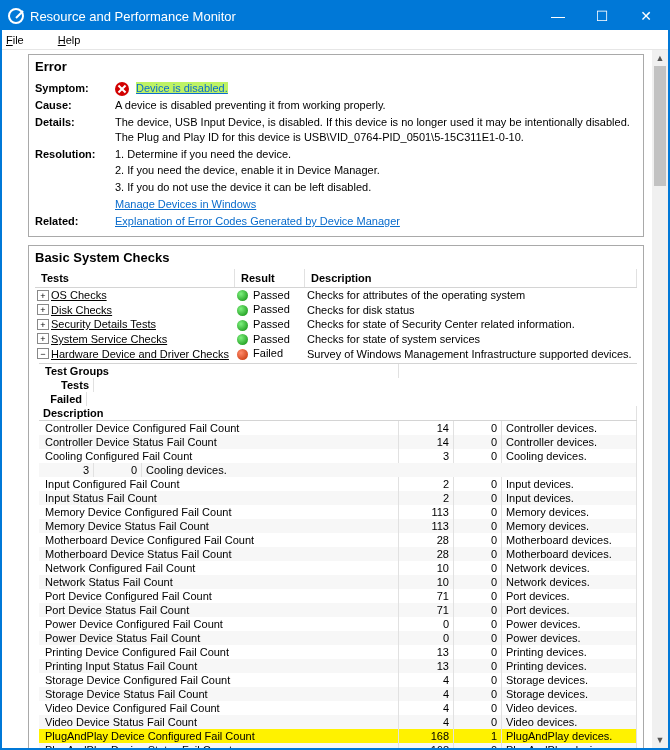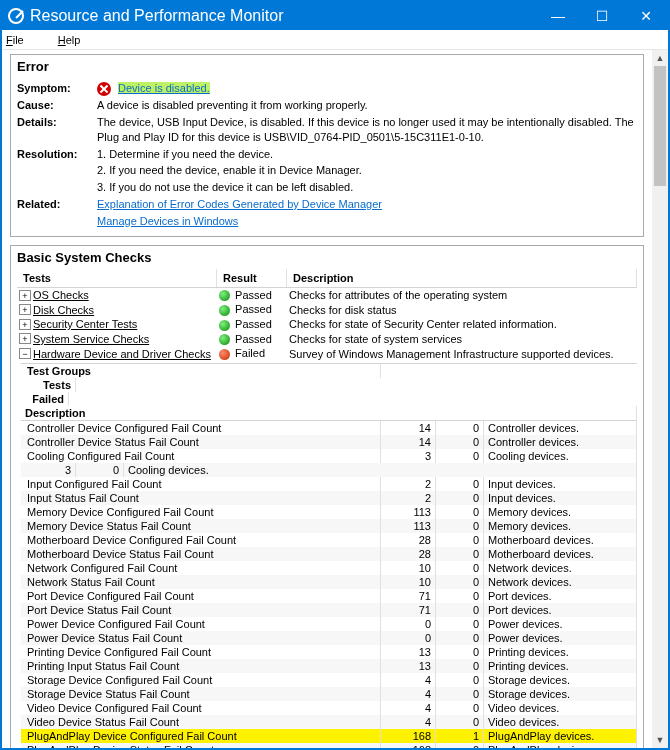--- a/index.html
+++ b/index.html
@@ -1,32 +1,32 @@
 <!DOCTYPE html>
 <html><head>
 <meta charset="utf-8">
 <style>
 * { margin: 0; padding: 0; box-sizing: border-box; }
 body { font-family: "Segoe UI", Tahoma, sans-serif; font-size: 11px; background: #fff; width: 670px; height: 750px; overflow: hidden; border: 2px solid #0078d7; position: relative; }
 .titlebar { background: #0078d7; color: #fff; height: 28px; display: flex; align-items: center; padding: 0 0 0 6px; }
 .titlebar .app-icon { width: 16px; height: 16px; border: 2px solid #fff; border-radius: 50%; position: relative; margin-right: 6px; }
 .titlebar .app-icon::after { content:""; position:absolute; width: 2px; height: 10px; background:#fff; left: 5px; top: -2px; transform: rotate(45deg); transform-origin: bottom center; }
-.titlebar .title { flex: 1; font-size: 16px; }
+.titlebar .title { flex: 1; font-size: 13px; }
 .winbtns { display: flex; height: 100%; }
 .winbtn { width: 44px; display: flex; align-items: center; justify-content: center; font-size: 14px; }
 .menubar { height: 20px; display: flex; align-items: center; padding: 0 4px; border-bottom: 1px solid #e6e6e6; gap: 24px; }
 .menubar span { margin-right: 10px; }
 .menubar u { text-decoration: underline; }
 .content { height: calc(100% - 48px); overflow: hidden; display:flex; }
 .scroll-area { flex:1; padding: 4px 8px 4px 8px; overflow-y: hidden; }
 .scrollbar { width: 16px; background:#f0f0f0; display:flex; flex-direction:column; align-items:center; }
 .scrollbar .arrow { width:16px; height:16px; background:#f0f0f0; display:flex; align-items:center; justify-content:center; font-size:9px; color:#555; }
 .scrollbar .track { flex:1; background:#f0f0f0; width:16px; position:relative; }
 .scrollbar .thumb { position:absolute; top:0; left:2px; width:12px; height:120px; background:#c2c2c2; }
-.panel { border: 1px solid #a9a9a9; margin-bottom: 8px; }
+.panel { border: 1px solid #a9a9a9; margin-bottom: 8px; margin-left: 18px; }
 .panel-header { font-weight: bold; font-size: 13px; padding: 4px 6px; }
 .error-body { padding: 2px 6px 6px 6px; }
 .error-row { display: flex; align-items: flex-start; padding: 1px 0; line-height: 1.35; }
 .error-label { width: 80px; font-weight: bold; flex-shrink: 0; }
 .error-val { flex: 1; }
 .error-icon { width: 14px; height: 14px; border-radius:50%; background:#d20000; position:relative; display:inline-block; margin-right:4px; vertical-align:middle; }
 .error-icon::before, .error-icon::after { content:""; position:absolute; left:6px; top:2px; width:2px; height:10px; background:#fff; }
 .error-icon::before { transform:rotate(45deg); }
 .error-icon::after { transform:rotate(-45deg); }
 .hl-yellow { background: #bef264; }
@@ -99,26 +99,26 @@
       </div>
       <div class="error-row">
         <div class="error-label"></div>
         <div class="error-val">2. If you need the device, enable it in Device Manager.</div>
       </div>
       <div class="error-row">
         <div class="error-label"></div>
         <div class="error-val">3. If you do not use the device it can be left disabled.</div>
       </div>
       <div class="error-row">
+        <div class="error-label"></div>
+        <div class="error-val"><span class="link">Manage Devices in Windows</span></div>
+      </div>
+      <div class="error-row">
         <div class="error-label">Related:</div>
         <div class="error-val"><span class="link">Explanation of Error Codes Generated by Device Manager</span></div>
-      </div>
-      <div class="error-row">
-        <div class="error-label"></div>
-        <div class="error-val"><span class="link">Manage Devices in Windows</span></div>
       </div>
     </div>
   </div>
 
   <div class="panel" style="border-bottom:none;">
     <div class="panel-header">Basic System Checks</div>
     <div style="padding:0 6px 2px 6px;">
       <div class="tests-header-row">
         <div class="col-tests">Tests</div>
         <div class="col-result">Result</div>
@@ -137,21 +137,21 @@
               <div class="col-tests" style="display:flex;align-items:center;">
                 <span class="exp">+</span>
                 <span class="test-link">Disk Checks</span>
               </div>
               <div class="col-result"><span class="status-ball green"></span> <span>Passed</span></div>
               <div class="col-desc">Checks for disk status</div>
             </div>
             <div class="test-row">
               <div class="col-tests" style="display:flex;align-items:center;">
                 <span class="exp">+</span>
-                <span class="test-link">Security Center Tests</span>
+                <span class="test-link">Security Details Tests</span>
               </div>
               <div class="col-result"><span class="status-ball green"></span> <span>Passed</span></div>
               <div class="col-desc">Checks for state of Security Center related information.</div>
             </div>
             <div class="test-row">
               <div class="col-tests" style="display:flex;align-items:center;">
                 <span class="exp">+</span>
                 <span class="test-link">System Service Checks</span>
               </div>
               <div class="col-result"><span class="status-ball green"></span> <span>Passed</span></div>

